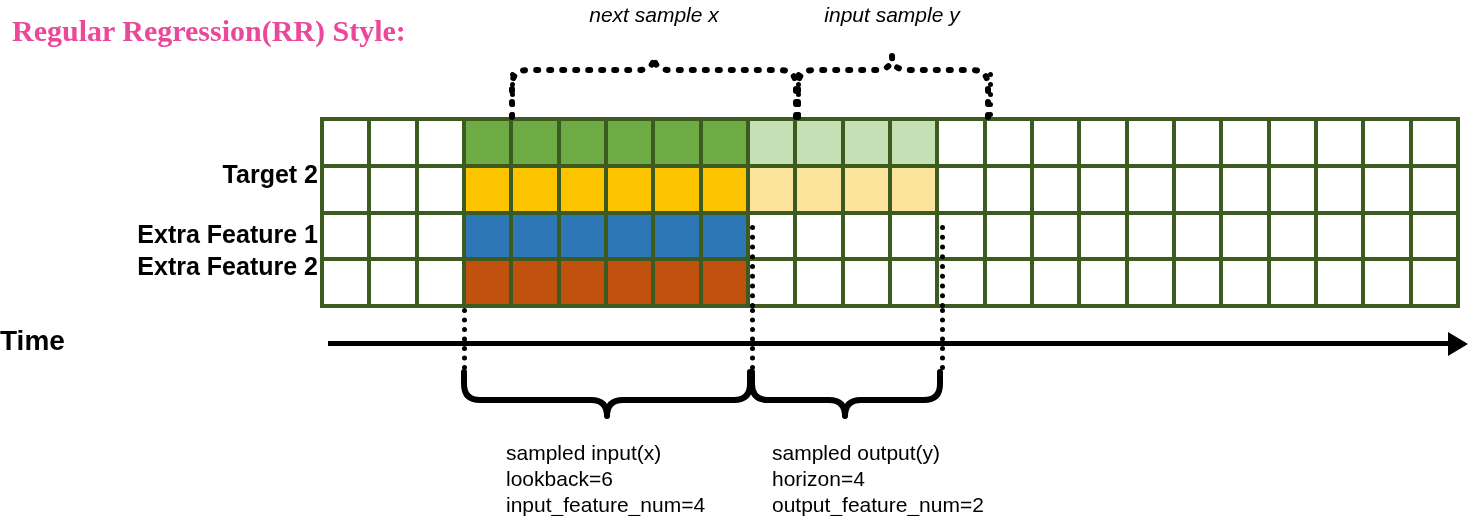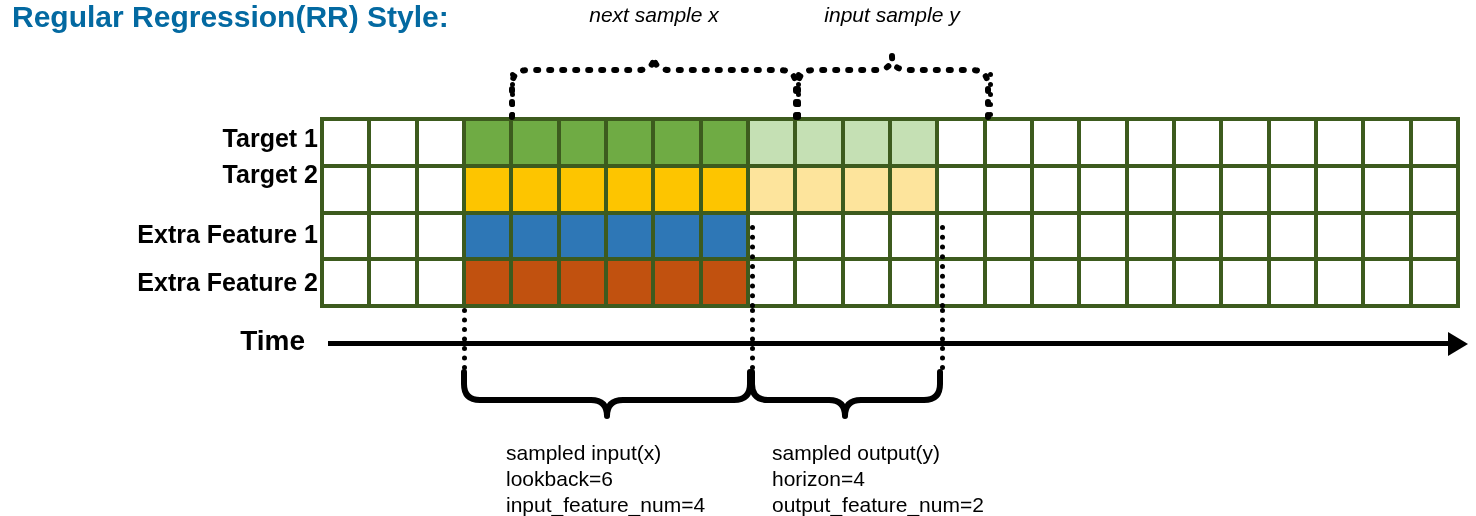--- a/index.html
+++ b/index.html
@@ -4,23 +4,23 @@
 <style>
   html,body{margin:0;padding:0;}
   body{
     width:1476px;height:516px;background:#ffffff;
     font-family:"Liberation Sans", sans-serif;
     position:relative;overflow:hidden;
   }
   #stage{position:absolute;left:0;top:0;width:1476px;height:516px;}
 
   .title{
-    position:absolute;left:12px;top:0;
-    font-size:30px;font-weight:bold;color:#0369a1;
-    white-space:nowrap;letter-spacing:0px;
+    position:absolute;left:12px;top:14px;
+    font-size:30px;font-weight:bold;color:#ec4899;
+    white-space:nowrap;letter-spacing:0px;font-family:Liberation Serif, serif;
   }
 
   
   .row-label{
     position:absolute;right:0;width:300px;
     text-align:right;
     font-size:25px;font-weight:bold;color:#000;
     white-space:nowrap;
   }
   #labels{position:absolute;left:10px;top:0;width:308px;height:516px;}
@@ -46,21 +46,21 @@
   }
   #axis-head{
     position:absolute;left:1448px;top:332px;
     width:0;height:0;
     border-top:12px solid transparent;
     border-bottom:12px solid transparent;
     border-left:20px solid #000;
   }
   .time-label{
     position:absolute;left:0px;top:325px;width:305px;
-    text-align:right;font-size:28px;font-weight:bold;color:#000;
+    font-size:28px;font-weight:bold;color:#000;
   }
 
   
   .vdot{
     position:absolute;width:0;
     border-left:5px dotted #000;
   }
 
   
   .top-note{
@@ -78,24 +78,23 @@
   svg.overlay{position:absolute;left:0;top:0;width:1476px;height:516px;pointer-events:none;}
 </style>
 </head>
 <body>
 
 <div id="stage">
 
   <div class="title">Regular Regression(RR) Style:</div>
 
   <div id="labels">
-    <div class="row-label" style="top:124px;">Target 1</div>
     <div class="row-label" style="top:160px;">Target 2</div>
     <div class="row-label" style="top:220px;">Extra Feature 1</div>
-    <div class="row-label" style="top:268px;">Extra Feature 2</div>
+    <div class="row-label" style="top:252px;">Extra Feature 2</div>
   </div>
 
   <div id="grid">
       <div class="cell" style="background: rgb(255, 255, 255);"></div>
       <div class="cell" style="background: rgb(255, 255, 255);"></div>
       <div class="cell" style="background: rgb(255, 255, 255);"></div>
       <div class="cell" style="background: rgb(111, 171, 68);"></div>
       <div class="cell" style="background: rgb(111, 171, 68);"></div>
       <div class="cell" style="background: rgb(111, 171, 68);"></div>
       <div class="cell" style="background: rgb(111, 171, 68);"></div>

